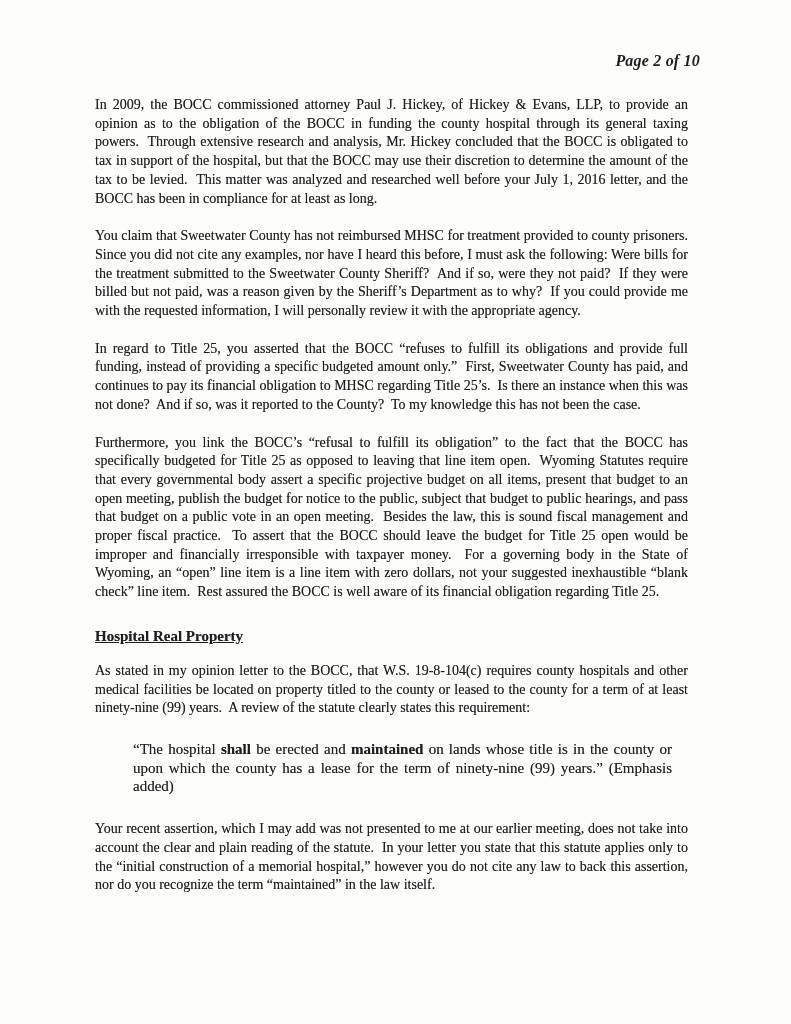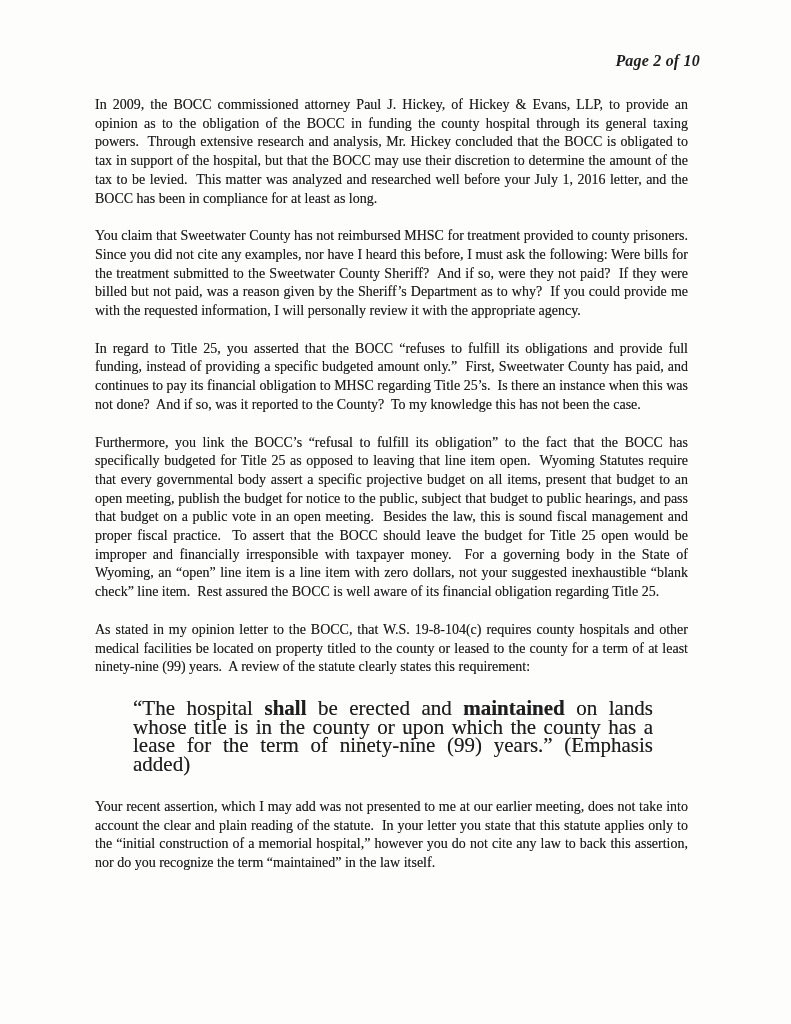--- a/index.html
+++ b/index.html
@@ -37,22 +37,22 @@
     text-shadow: 0 0 0.5px rgba(30,30,30,0.55);
   }
   .section-heading {
     font-size: 15px;
     font-weight: bold;
     text-decoration: underline;
     margin: 26px 0 17px 0;
     text-shadow: 0 0 0.5px rgba(30,30,30,0.55);
   }
   blockquote.statute-quote {
-    margin: 22px 47px 24px 38px;
-    font-size: 21px;
+    margin: 22px 28px 24px 38px;
+    font-size: 15px;
     line-height: 18.7px;
     text-align: justify;
     white-space: pre-wrap;
     text-shadow: 0 0 0.5px rgba(30,30,30,0.55);
   }
   blockquote.statute-quote strong {
     font-weight: bold;
   }
 </style>
 </head>
@@ -66,20 +66,21 @@
     <div class="letter-body">
 
       <p>In 2009, the BOCC commissioned attorney Paul J. Hickey, of Hickey &amp; Evans, LLP, to provide an opinion as to the obligation of the BOCC in funding the county hospital through its general taxing powers.  Through extensive research and analysis, Mr. Hickey concluded that the BOCC is obligated to tax in support of the hospital, but that the BOCC may use their discretion to determine the amount of the tax to be levied.  This matter was analyzed and researched well before your July 1, 2016 letter, and the BOCC has been in compliance for at least as long.</p>
 
       <p>You claim that Sweetwater County has not reimbursed MHSC for treatment provided to county prisoners.  Since you did not cite any examples, nor have I heard this before, I must ask the following: Were bills for the treatment submitted to the Sweetwater County Sheriff?  And if so, were they not paid?  If they were billed but not paid, was a reason given by the Sheriff’s Department as to why?  If you could provide me with the requested information, I will personally review it with the appropriate agency.</p>
 
       <p>In regard to Title 25, you asserted that the BOCC “refuses to fulfill its obligations and provide full funding, instead of providing a specific budgeted amount only.”  First, Sweetwater County has paid, and continues to pay its financial obligation to MHSC regarding Title 25’s.  Is there an instance when this was not done?  And if so, was it reported to the County?  To my knowledge this has not been the case.</p>
 
       <p>Furthermore, you link the BOCC’s “refusal to fulfill its obligation” to the fact that the BOCC has specifically budgeted for Title 25 as opposed to leaving that line item open.  Wyoming Statutes require that every governmental body assert a specific projective budget on all items, present that budget to an open meeting, publish the budget for notice to the public, subject that budget to public hearings, and pass that budget on a public vote in an open meeting.  Besides the law, this is sound fiscal management and proper fiscal practice.  To assert that the BOCC should leave the budget for Title 25 open would be improper and financially irresponsible with taxpayer money.  For a governing body in the State of Wyoming, an “open” line item is a line item with zero dollars, not your suggested inexhaustible “blank check” line item.  Rest assured the BOCC is well aware of its financial obligation regarding Title 25.</p>
 
+      <div class="section-heading">Hospital Real Property</div>
 
       <p>As stated in my opinion letter to the BOCC, that W.S. 19-8-104(c) requires county hospitals and other medical facilities be located on property titled to the county or leased to the county for a term of at least ninety-nine (99) years.  A review of the statute clearly states this requirement:</p>
 
       <blockquote class="statute-quote"><span>“The hospital </span><strong>shall</strong><span> be erected and </span><strong>maintained</strong><span> on lands whose title is in the county or upon which the county has a lease for the term of ninety-nine (99) years.” (Emphasis added)</span></blockquote>
 
       <p>Your recent assertion, which I may add was not presented to me at our earlier meeting, does not take into account the clear and plain reading of the statute.  In your letter you state that this statute applies only to the “initial construction of a memorial hospital,” however you do not cite any law to back this assertion, nor do you recognize the term “maintained” in the law itself.</p>
 
     </div>
   </div>
 </div>

